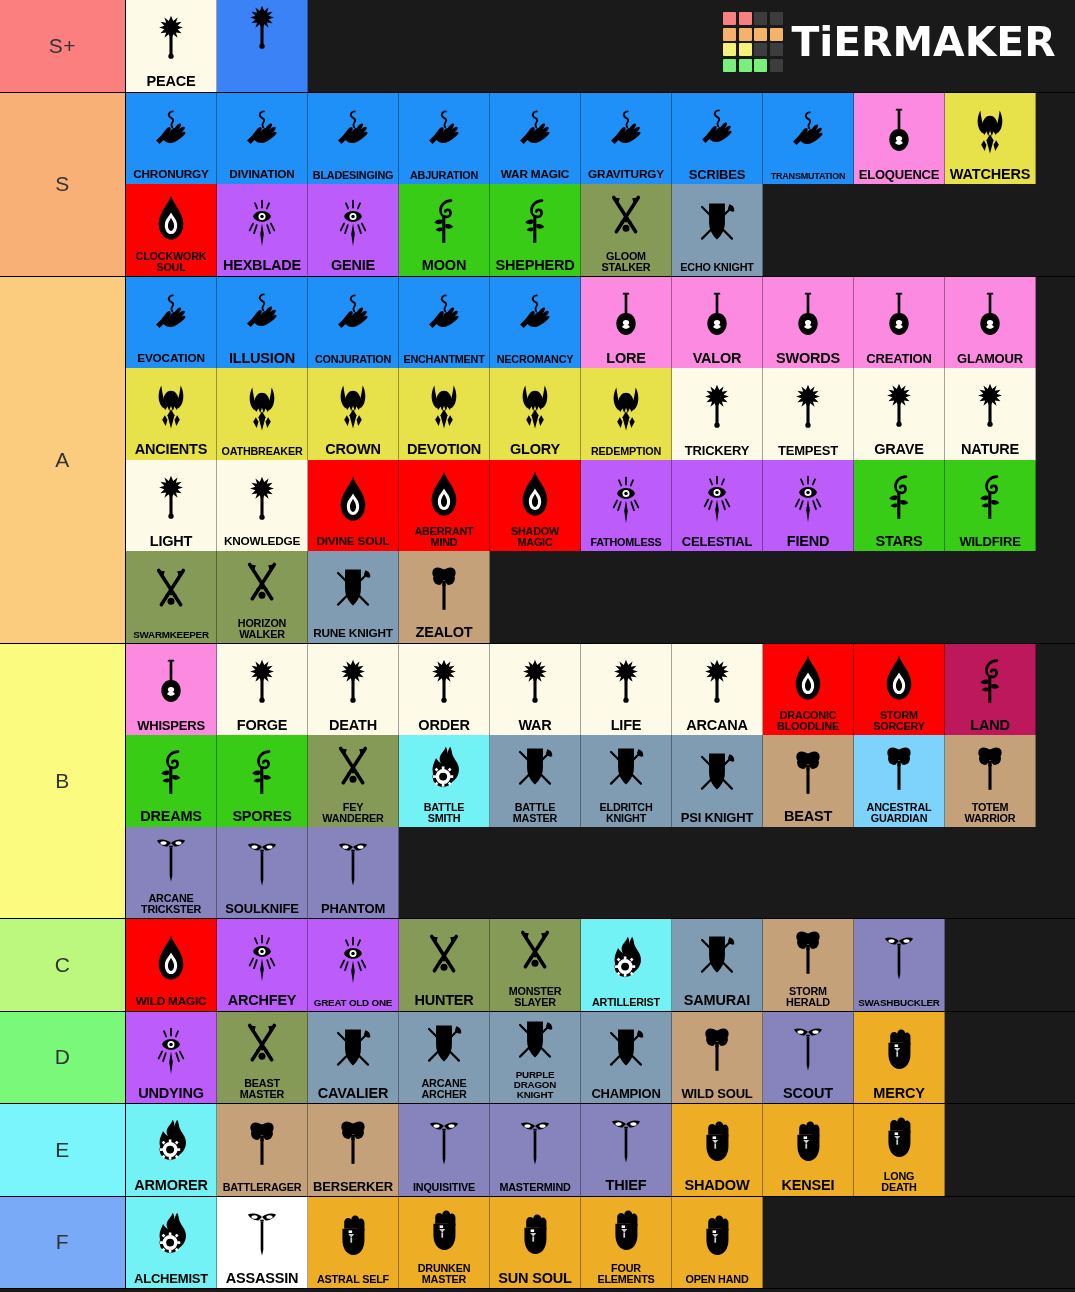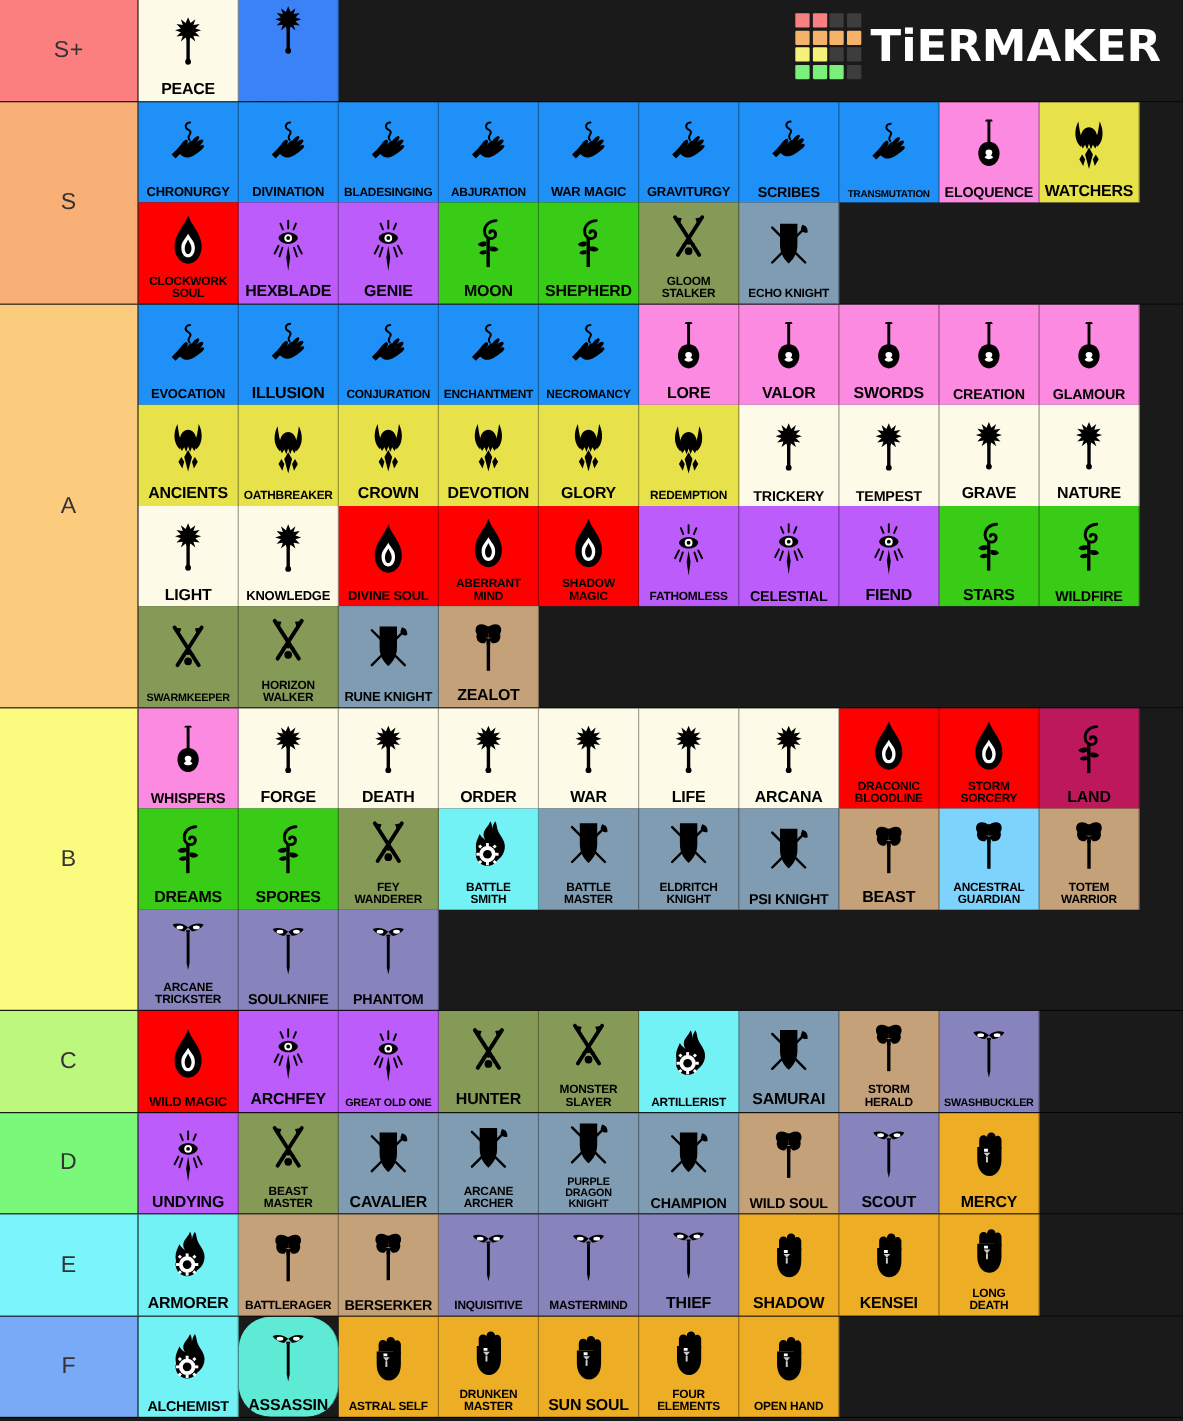--- a/index.html
+++ b/index.html
@@ -1431,21 +1431,21 @@
                   <rect x="64" y="67" width="7" height="6"></rect>
                   <rect x="30" y="51" width="6" height="6" transform="rotate(-45 33 54)"></rect>
                   <rect x="60" y="51" width="6" height="6" transform="rotate(45 63 54)"></rect>
                   <rect x="30" y="83" width="6" height="6" transform="rotate(45 33 86)"></rect>
                   <rect x="60" y="83" width="6" height="6" transform="rotate(-45 63 86)"></rect>
                 </g>
               </svg>
             </div>
             <div class="nm s13">ALCHEMIST</div>
           </div>
-          <div class="card" style="background: #5eead4; border-radius: 29px;">
+          <div class="card" style="background: #ffffff;">
             <div class="ico">
               <svg width="44" height="50" viewBox="0 0 100 110" xmlns="http://www.w3.org/2000/svg">
                 <path d="M50 12c-8-8-22-10-32-6 4 8 16 14 24 14z" fill="#000"></path>
                 <path d="M50 12c8-8 22-10 32-6-4 8-16 14-24 14z" fill="#000"></path>
                 <ellipse cx="33" cy="12" rx="7" ry="4" fill="#fff"></ellipse>
                 <ellipse cx="67" cy="12" rx="7" ry="4" fill="#fff"></ellipse>
                 <path d="M46 18h8v4h-8z" fill="#000"></path>
                 <path d="M47 22h6v64l-3 14-3-14z" fill="#000"></path>
               </svg>
             </div>

